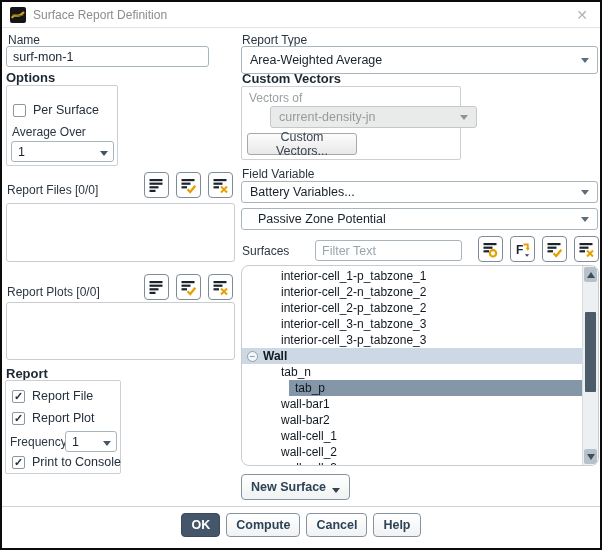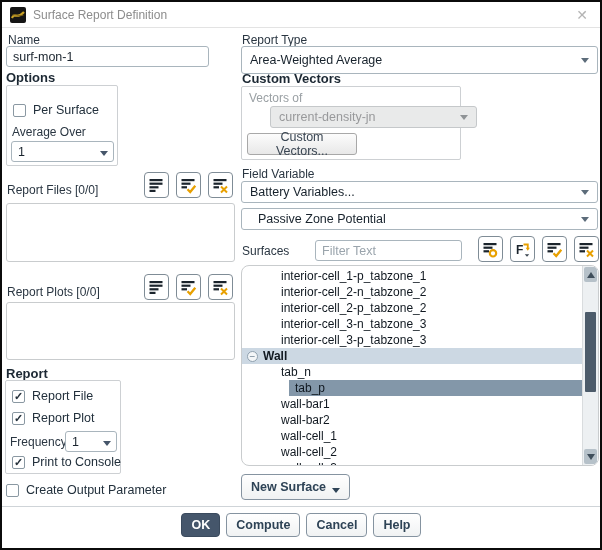--- a/index.html
+++ b/index.html
@@ -195,24 +195,20 @@
           <span class="tri-up"></span>
           <span class="tri-dn"></span>
         </span>
     </div>
     <div class="chkrow" style="left:6px;top:74px;">
       <span class="chk checked">✓</span>
       <span>Print to Console</span>
     </div>
   </div>
 
-  <div class="chkrow" style="left:4px;top:481px;">
-    <span class="chk"></span>
-    <span>Create Output Parameter</span>
-  </div>
 
   <div class="lbl" style="left:240px;top:31px;">Report Type</div>
   <div class="select" style="left:239px;top:44px;width:357px;height:28px;">
     <span>Area-Weighted Average</span>
     <span class="arrow"></span>
   </div>
 
   <div class="sect" style="left:240px;top:69px;">Custom Vectors</div>
   <div class="box" style="left:239px;top:84px;width:220px;height:74px;">
     <div class="lbl gray-lbl" style="left:7px;top:4px;">Vectors of</div>

